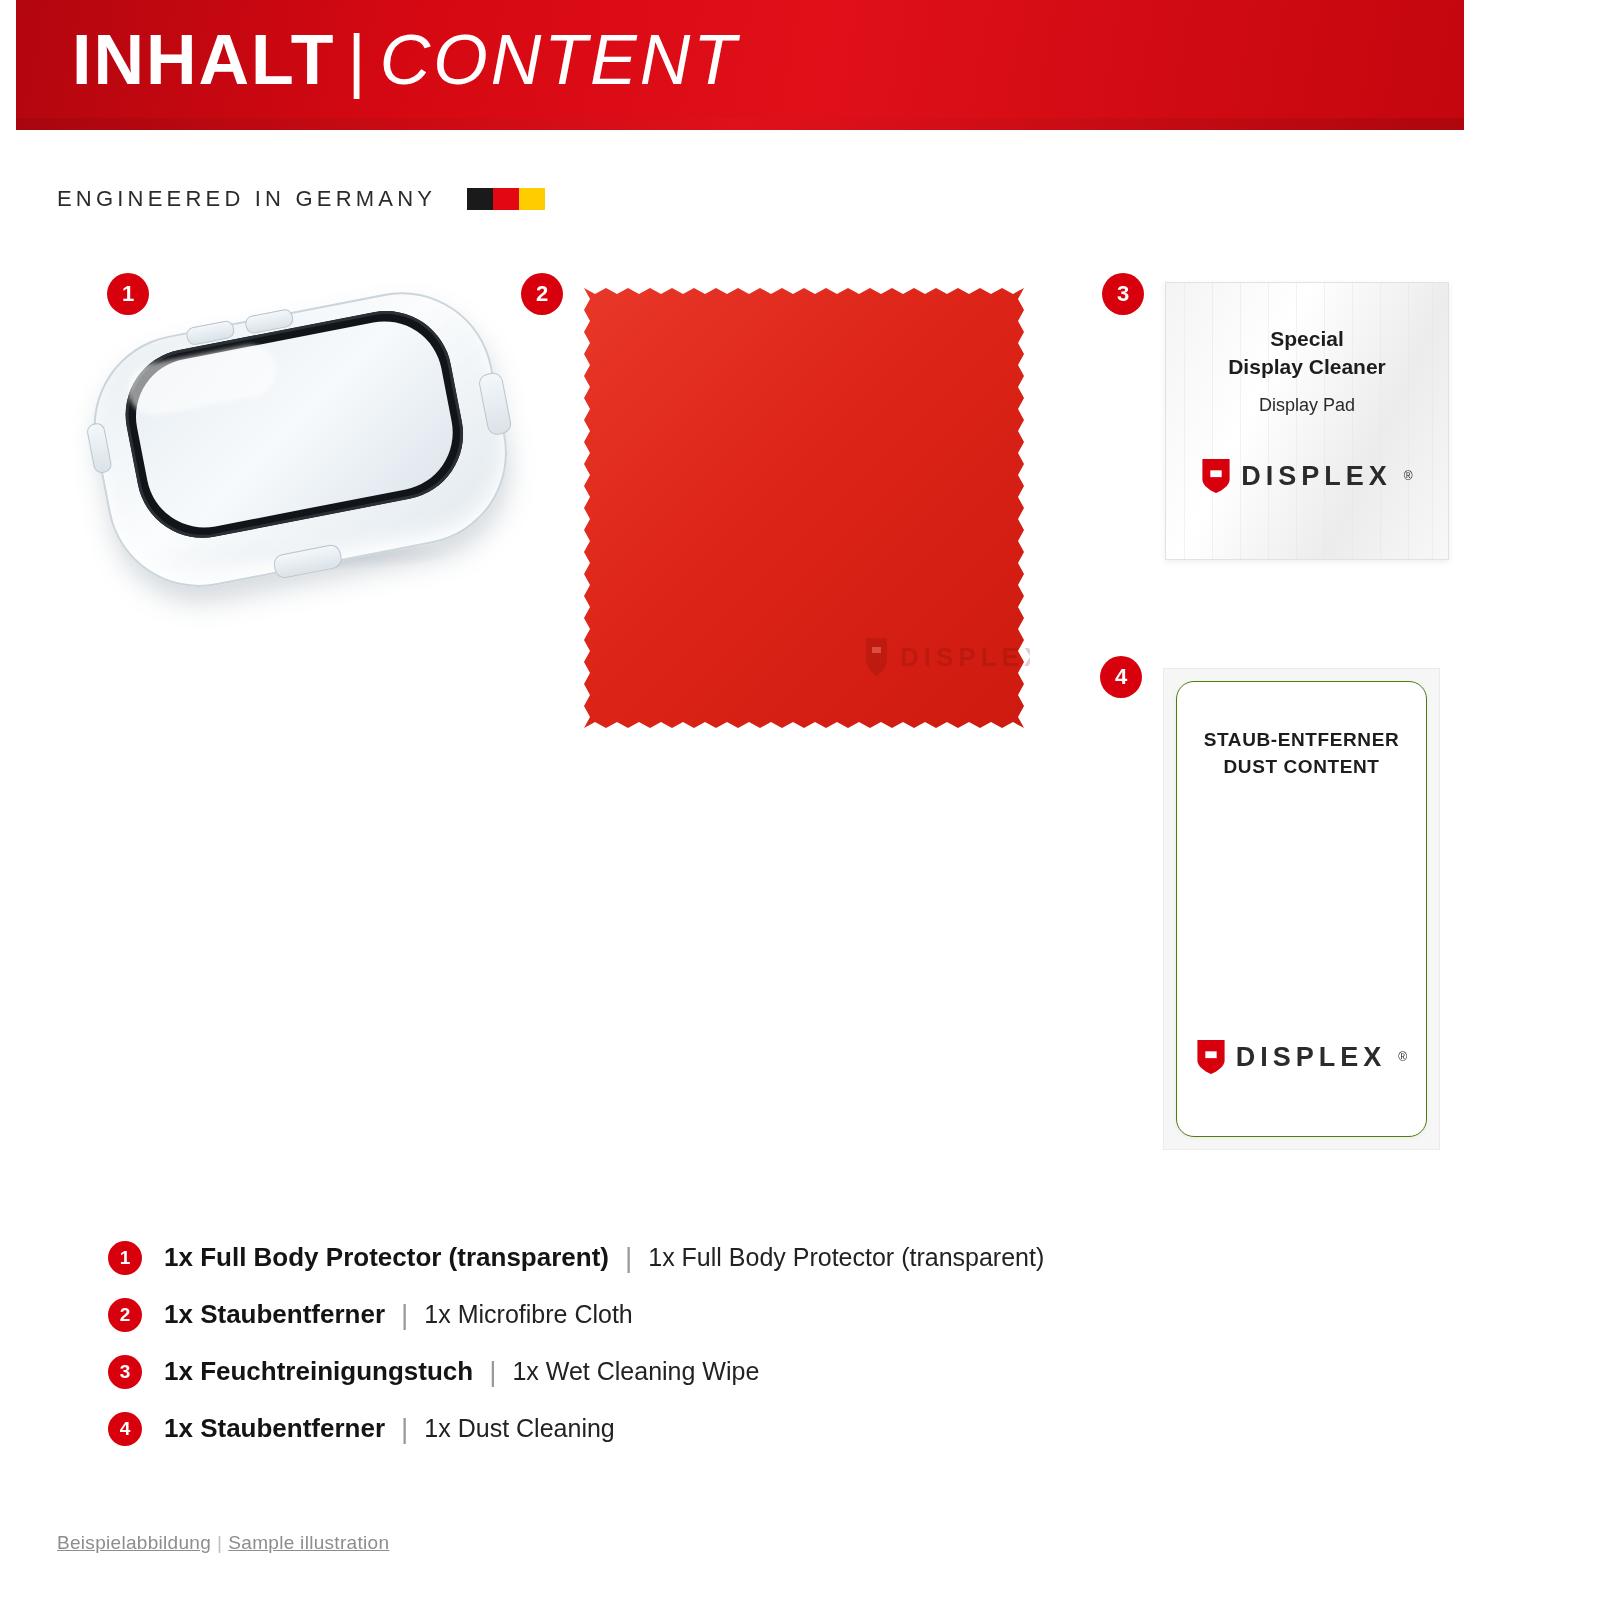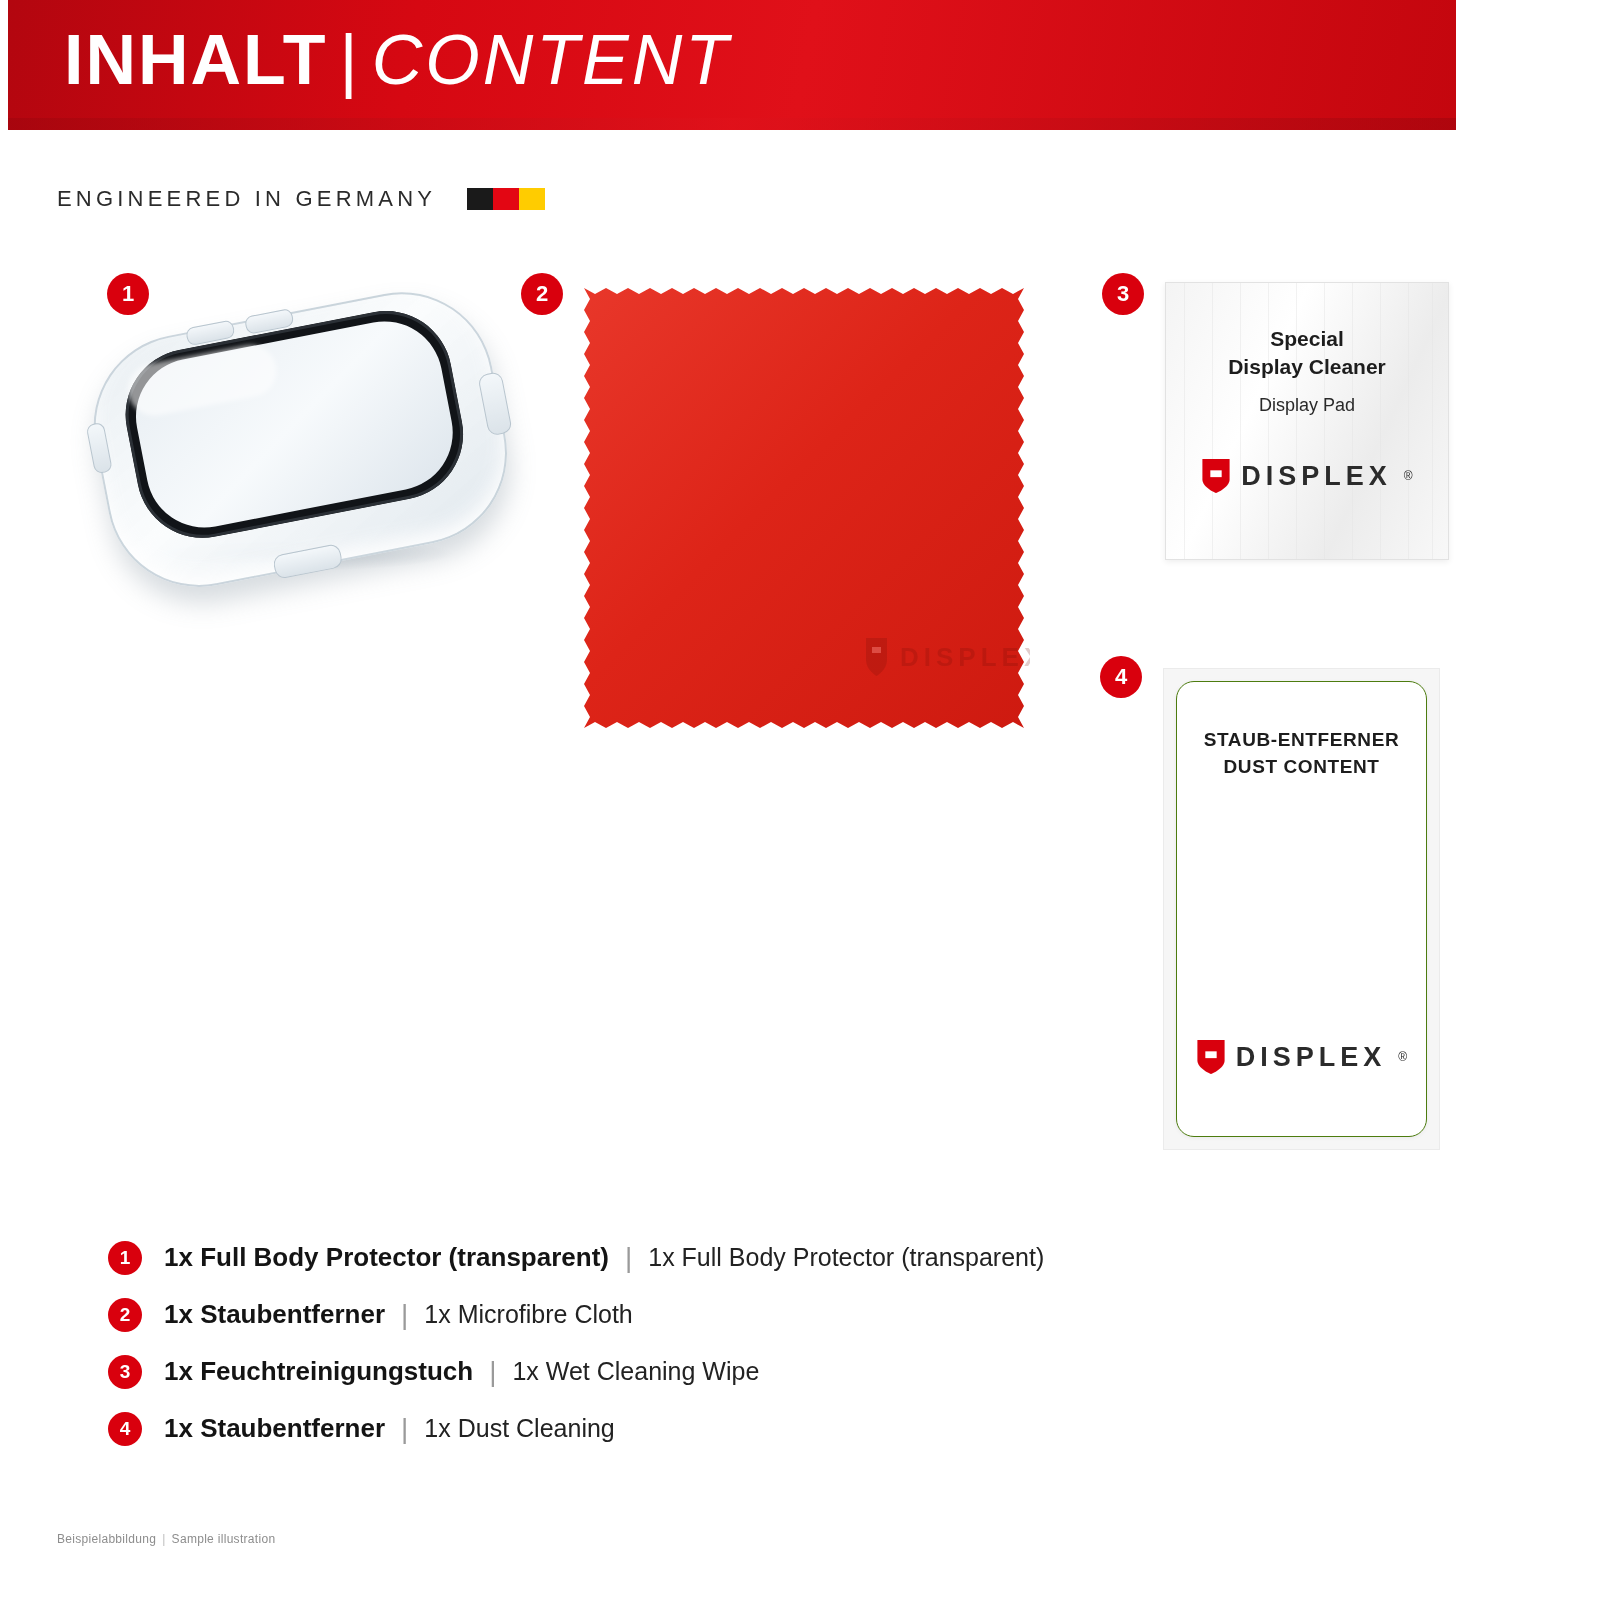--- a/index.html
+++ b/index.html
@@ -6,21 +6,21 @@
   body{
     width:1600px;height:1600px;
     background:#ffffff;
     font-family:"Liberation Sans", sans-serif;
     color:#1a1a1a;
     overflow:hidden;
     position:relative;
   }
   
   .header{
-    position:absolute;left:8px;top:0;width:1448px;height:130px;
+    position:absolute;left:16px;top:0;width:1448px;height:130px;
     background:linear-gradient(100deg,#b3060f 0%,#d60812 28%,#e01019 55%,#c4060e 100%);
   }
   .header:after{
     content:"";position:absolute;left:0;bottom:0;width:100%;height:12px;
     background:linear-gradient(90deg,#9d050d 0%,#e0121b 50%,#9d050d 100%);
     opacity:.55;
   }
   .header-title{
     position:absolute;left:56px;top:18px;
     font-size:70px;line-height:84px;
@@ -156,21 +156,21 @@
     font-size:26px;font-weight:bold;color:#141414;margin-left:22px;white-space:nowrap;
   }
   .legend-div{
     color:#9a9a9a;font-size:28px;margin:0 16px;font-weight:300;
   }
   .legend-en{font-size:25px;color:#222;white-space:nowrap;}
 
   
   .footnote{
     position:absolute;left:57px;top:1532px;
-    font-size:12px;color:#8d8d8d;letter-spacing:.3px;
+    font-size:19px;color:#8d8d8d;letter-spacing:.3px;text-decoration:underline;
   }
   .footnote .bar{color:#bdbdbd;padding:0 6px;}
 </style>
 </head>
 <body>
 
 <div class="header">
   <div class="header-title">
     <span class="bold">INHALT</span><span class="sep">|</span><span class="ital">CONTENT</span>
   </div>

